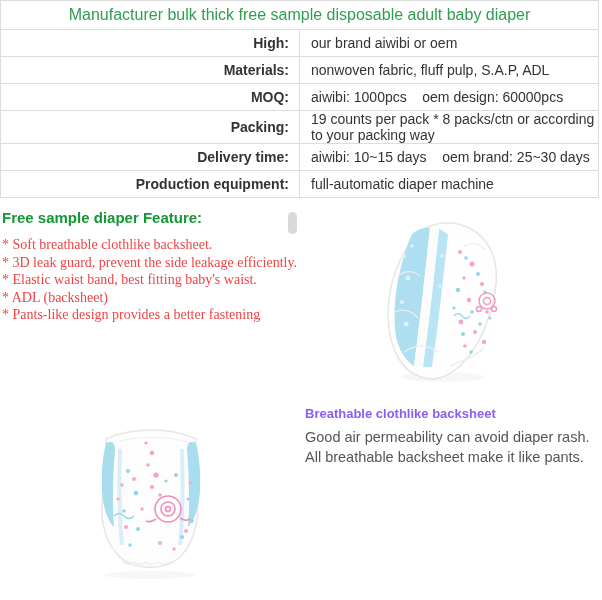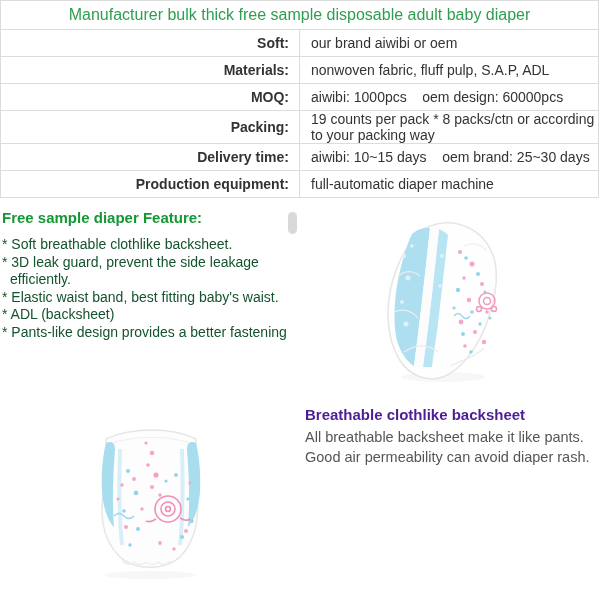--- a/index.html
+++ b/index.html
@@ -28,33 +28,33 @@
     padding-left:11px; font-size:14px; color:#333; white-space:pre-wrap;
   }
 
   
   .feature-heading {
     position:absolute; left:2px; top:209px;
     font-size:15px; font-weight:bold; color:#149735;
   }
   .feature-list {
     position:absolute; left:2px; top:236px; width:296px;
-    font-size:14px; line-height:17.5px; color:#14532d;
+    font-size:14px; line-height:17.5px; color:#ef4444;font-family:Liberation Serif, serif;
   }
   .feature-item { padding-left:8px; text-indent:-8px; }
 
   .scroll-thumb {
     position:absolute; left:288px; top:212px; width:9px; height:22px;
     background:#d9d9d9; border-radius:4.5px; cursor:pointer;
   }
 
   
   .backsheet-heading {
     position:absolute; left:305px; top:406px;
-    font-size:15px; font-weight:bold; color:#4c1d95;
+    font-size:13px; font-weight:bold; color:#8b5cf6;
   }
   .backsheet-text {
     position:absolute; left:305px; top:428px; width:296px;
     font-size:14.5px; line-height:19.5px; color:#555;
   }
 
   
   .photo { position:absolute; }
   .photo-side  { left:368px; top:216px; width:150px; height:172px; }
   .photo-front { left:70px;  top:413px; width:160px; height:170px; }
@@ -63,21 +63,21 @@
 <body>
 
 <div class="page">
 
   <table class="spec">
     <tbody>
         <tr>
       <td class="spec-title" colspan="2">Manufacturer bulk thick free sample disposable adult baby diaper</td>
     </tr>
     <tr>
-      <td class="spec-label">Soft:</td>
+      <td class="spec-label">High:</td>
       <td class="spec-value">our brand aiwibi or oem</td>
     </tr>
     <tr>
       <td class="spec-label">Materials:</td>
       <td class="spec-value">nonwoven fabric, fluff pulp, S.A.P, ADL</td>
     </tr>
     <tr>
       <td class="spec-label">MOQ:</td>
       <td class="spec-value">aiwibi: 1000pcs    oem design: 60000pcs</td>
     </tr>
@@ -168,22 +168,22 @@
         <circle cx="119" cy="85" r="3.5"></circle>
         <circle cx="126" cy="93" r="2.5"></circle>
         <circle cx="111" cy="93" r="2.5"></circle>
       </g>
       <path d="M86,100 q4,-5 8,0 t8,0" stroke="#9fd8ec" fill="none" stroke-width="1.4"></path>
     </svg>
   </div>
 
   <div class="backsheet-heading">Breathable clothlike backsheet</div>
   <div class="backsheet-text">
+    <div>Good air permeability can avoid diaper rash.</div>
     <div>All breathable backsheet make it like pants.</div>
-    <div>Good air permeability can avoid diaper rash.</div>
   </div>
 
   <div class="photo photo-front" aria-label="white baby diaper, front view, pink rose print with blue side panels">
     <svg width="160" height="170" viewBox="0 0 160 170">
       <ellipse cx="80" cy="162" rx="46" ry="4" fill="#f7f7f7"></ellipse>
       <path d="M36,26 C62,14 102,14 126,26 C124,42 123,56 125,72 C131,98 127,126 111,143
                C96,158 64,158 49,143 C31,125 29,98 35,72 C38,56 37,42 36,26 Z" fill="#fdfdfd" stroke="#e6e6e6" stroke-width="1.5"></path>
       <path d="M40,31 C64,22 100,22 122,31" stroke="#efefef" fill="none" stroke-width="1.2"></path>
       <path d="M52,148 q6,6 12,1 q6,5 12,0 q6,5 12,0 q6,5 12,-1" stroke="#ececec" fill="none" stroke-width="1.2"></path>
       <g>

